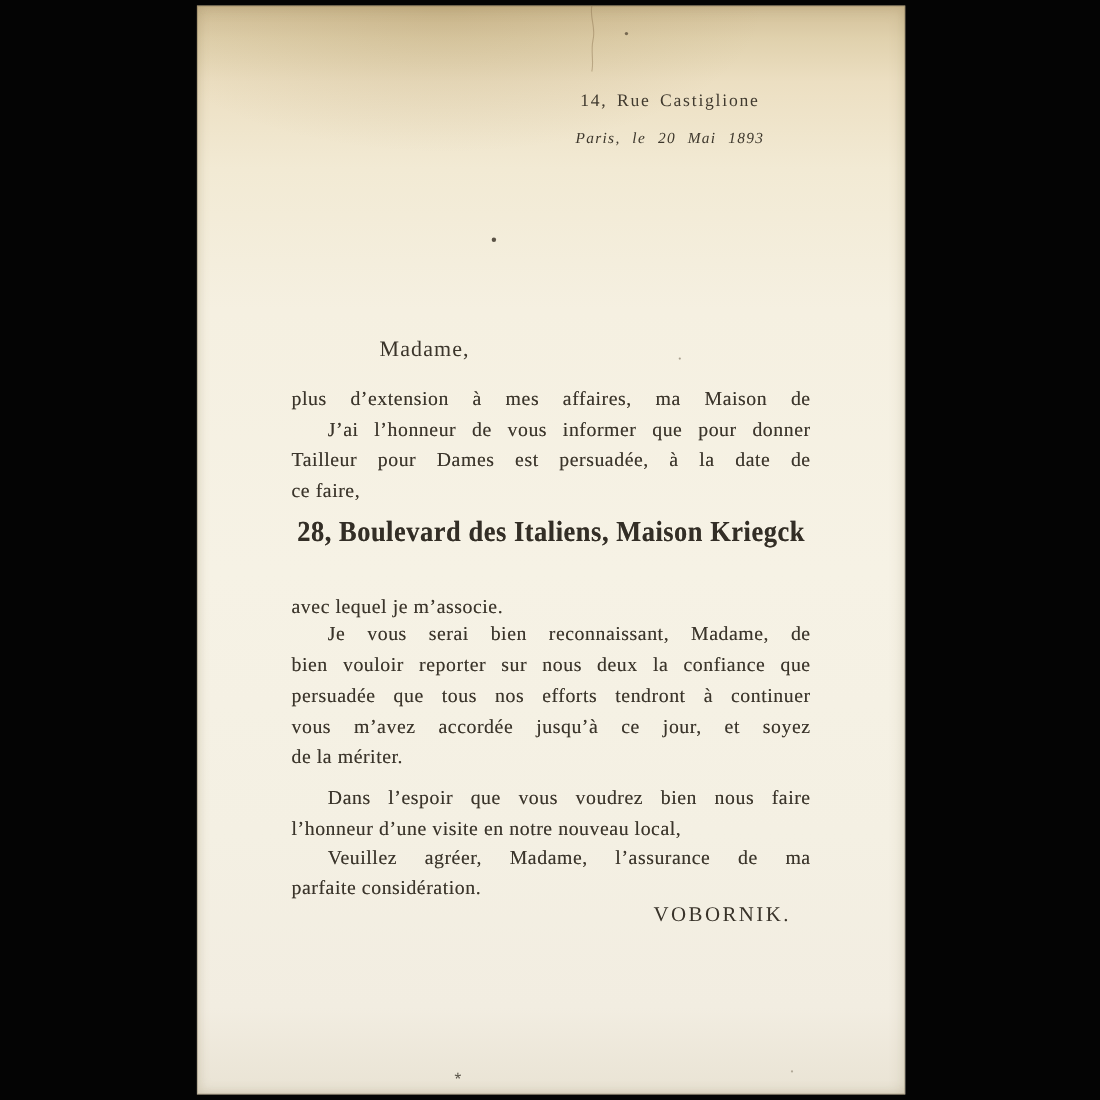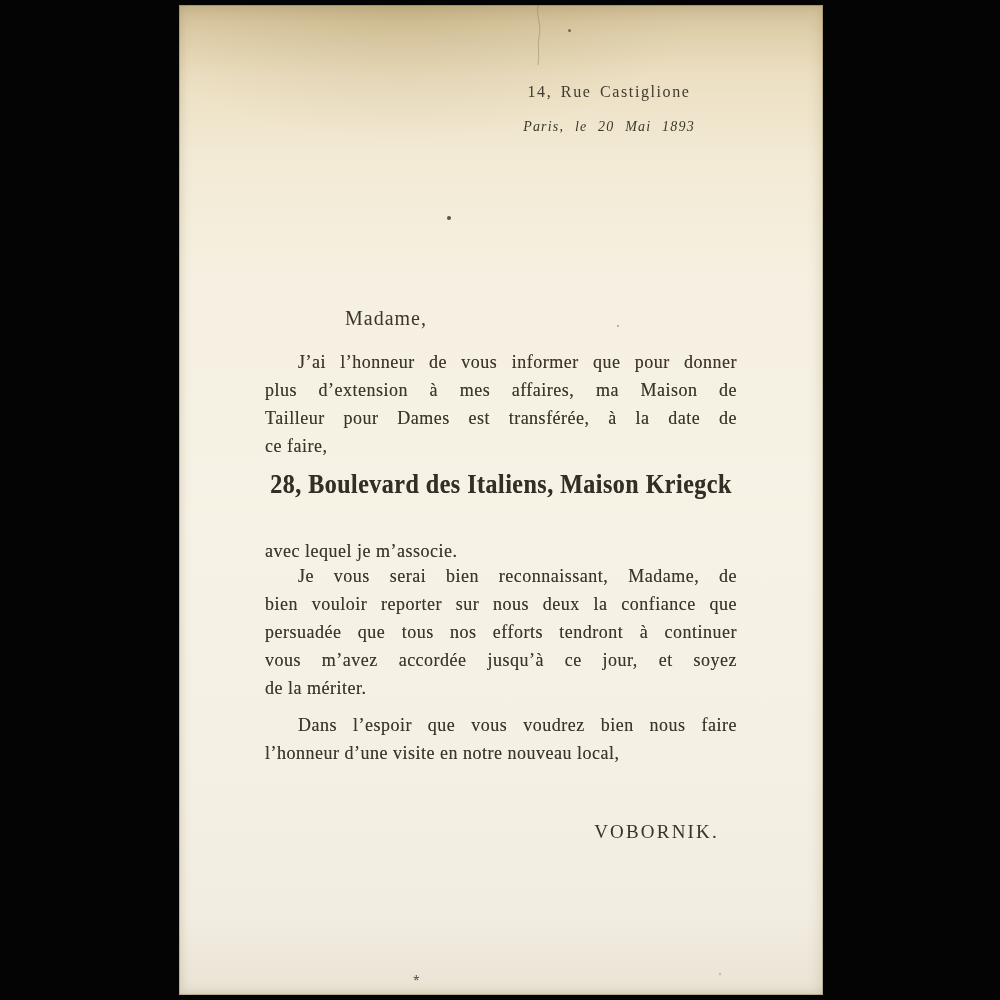--- a/index.html
+++ b/index.html
@@ -145,23 +145,23 @@
   <div class="paper">
 
     <div class="letterhead">
       <div class="lh-address">14, Rue Castiglione</div>
       <div class="lh-dateline">Paris, le 20 Mai 1893</div>
     </div>
 
     <div class="salutation">Madame,</div>
 
     <div class="para" style="top:343px">
+        <div class="tline">plus d’extension à mes affaires, ma Maison de</div>
         <div class="tline first">J’ai l’honneur de vous informer que pour donner</div>
-        <div class="tline">plus d’extension à mes affaires, ma Maison de</div>
-        <div class="tline">Tailleur pour Dames est transférée, à la date de</div>
+        <div class="tline">Tailleur pour Dames est persuadée, à la date de</div>
         <div class="tline last">ce faire,</div>
       </div>
 
     <div class="headline">28, Boulevard des Italiens, Maison Kriegck</div>
 
     <div class="para" style="top:532px">
         <div class="tline last">avec lequel je m’associe.</div>
       </div>
 
     <div class="para" style="top:557px">
@@ -170,20 +170,24 @@
         <div class="tline">persuadée que tous nos efforts tendront à continuer</div>
         <div class="tline">vous m’avez accordée jusqu’à ce jour, et soyez</div>
         <div class="tline last">de la mériter.</div>
       </div>
 
     <div class="para" style="top:706px">
         <div class="tline first">Dans l’espoir que vous voudrez bien nous faire</div>
         <div class="tline last">l’honneur d’une visite en notre nouveau local,</div>
       </div>
 
+    <div class="para" style="top:760px">
+        <div class="tline first">Veuillez agréer, Madame, l’assurance de ma</div>
+        <div class="tline last">parfaite considération.</div>
+      </div>
 
     <div class="signature">VOBORNIK.</div>
 
     <svg class="crease" viewBox="0 0 20 62">
       <path d="M9,0 C7,12 13,20 10,32 C8,42 11,52 9,60" fill="none" stroke="rgba(140,115,80,0.45)" stroke-width="1"></path>
     </svg>
 
     <div class="speck s1"></div>
     <div class="speck s2"></div>
     <div class="speck s3"></div>

